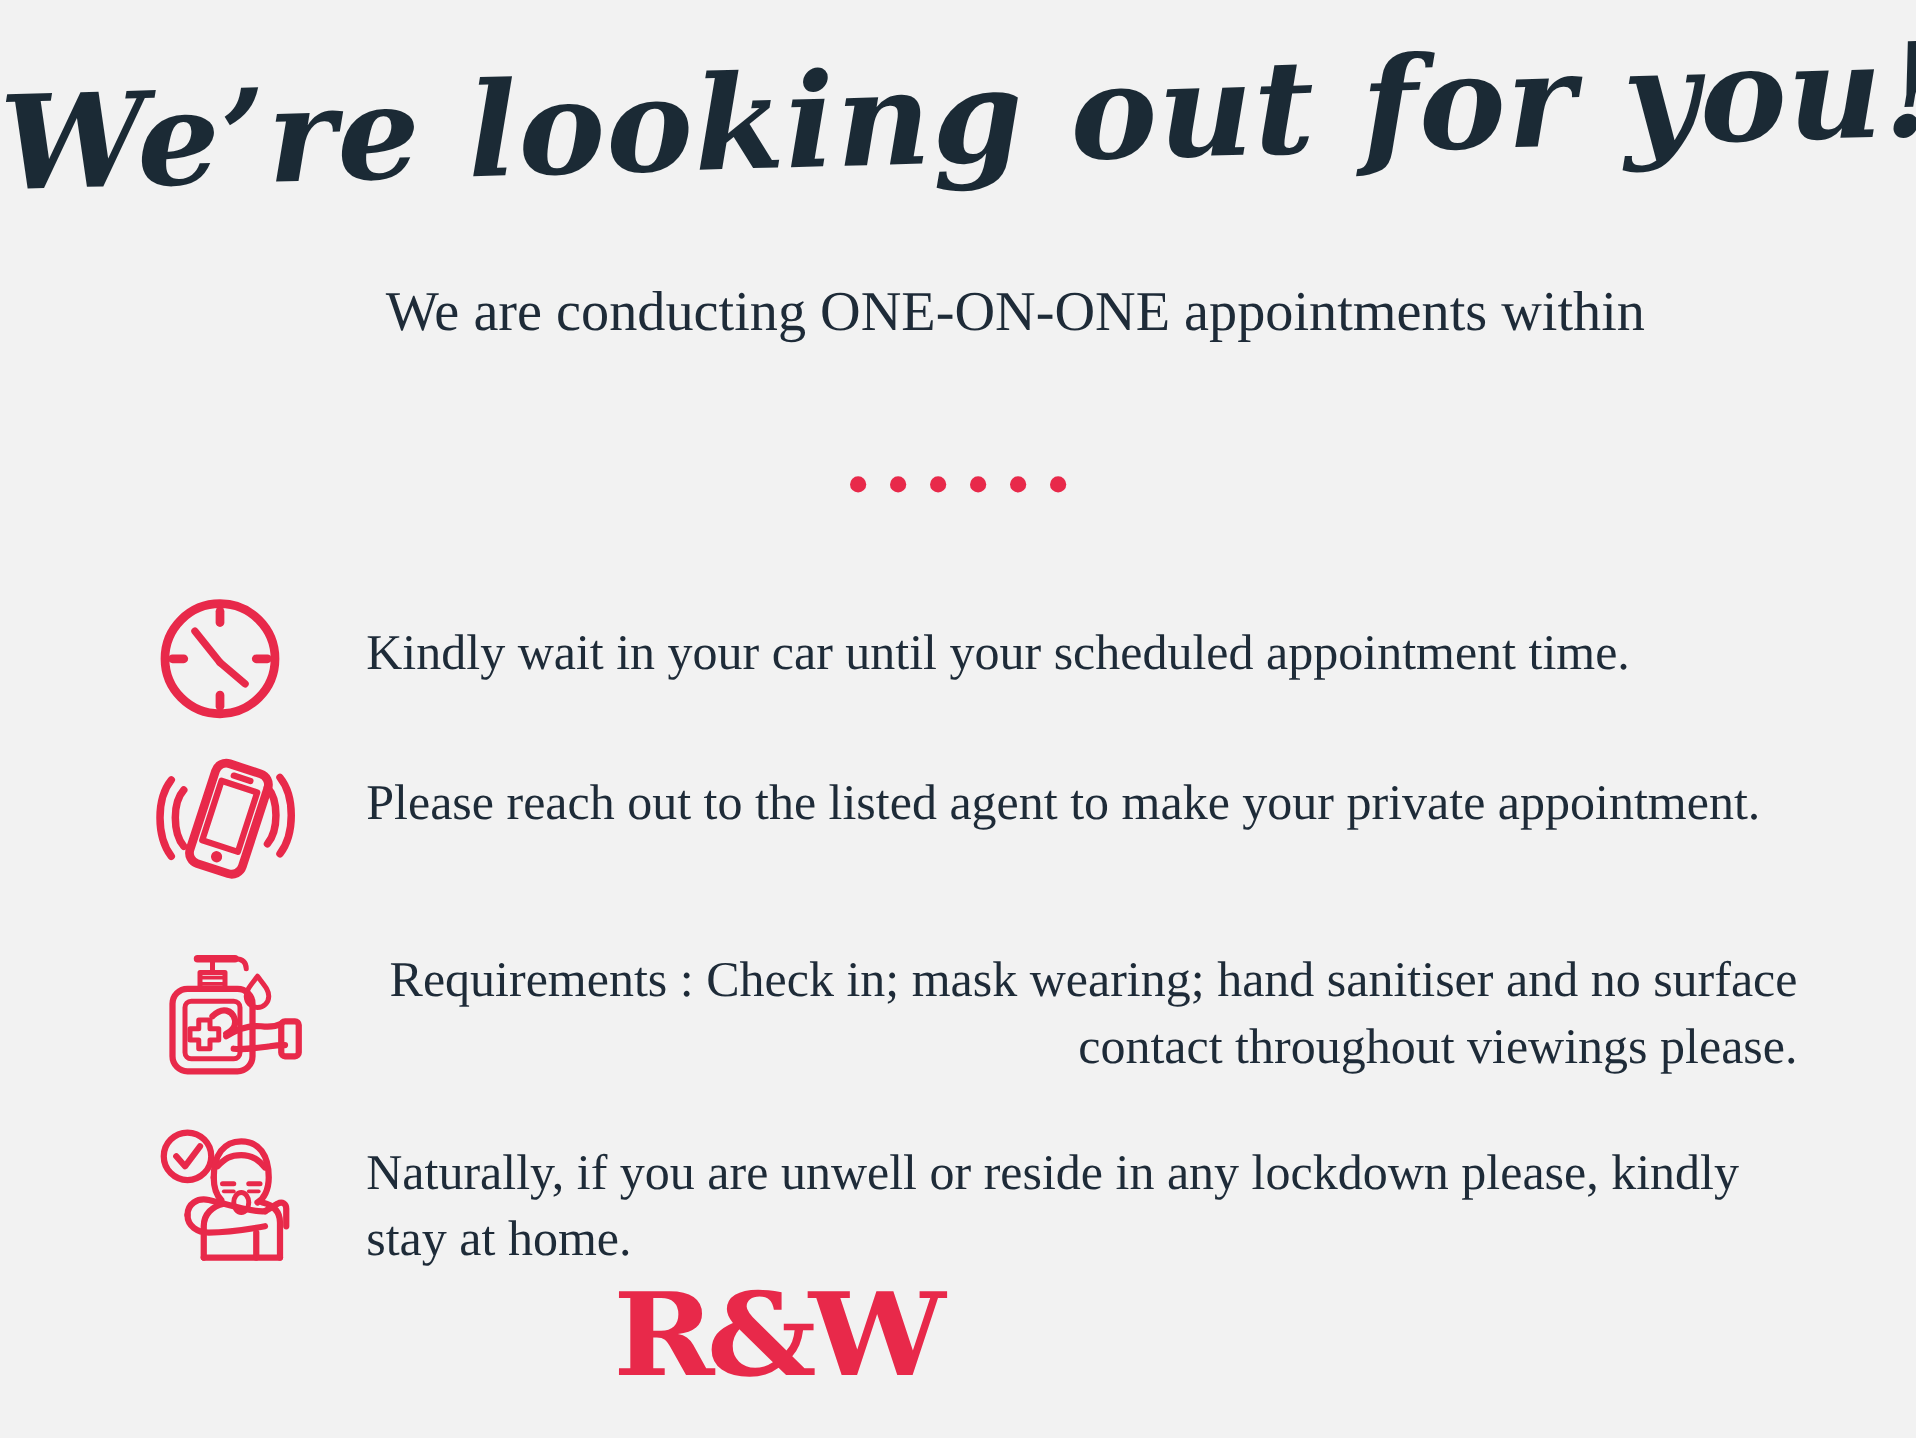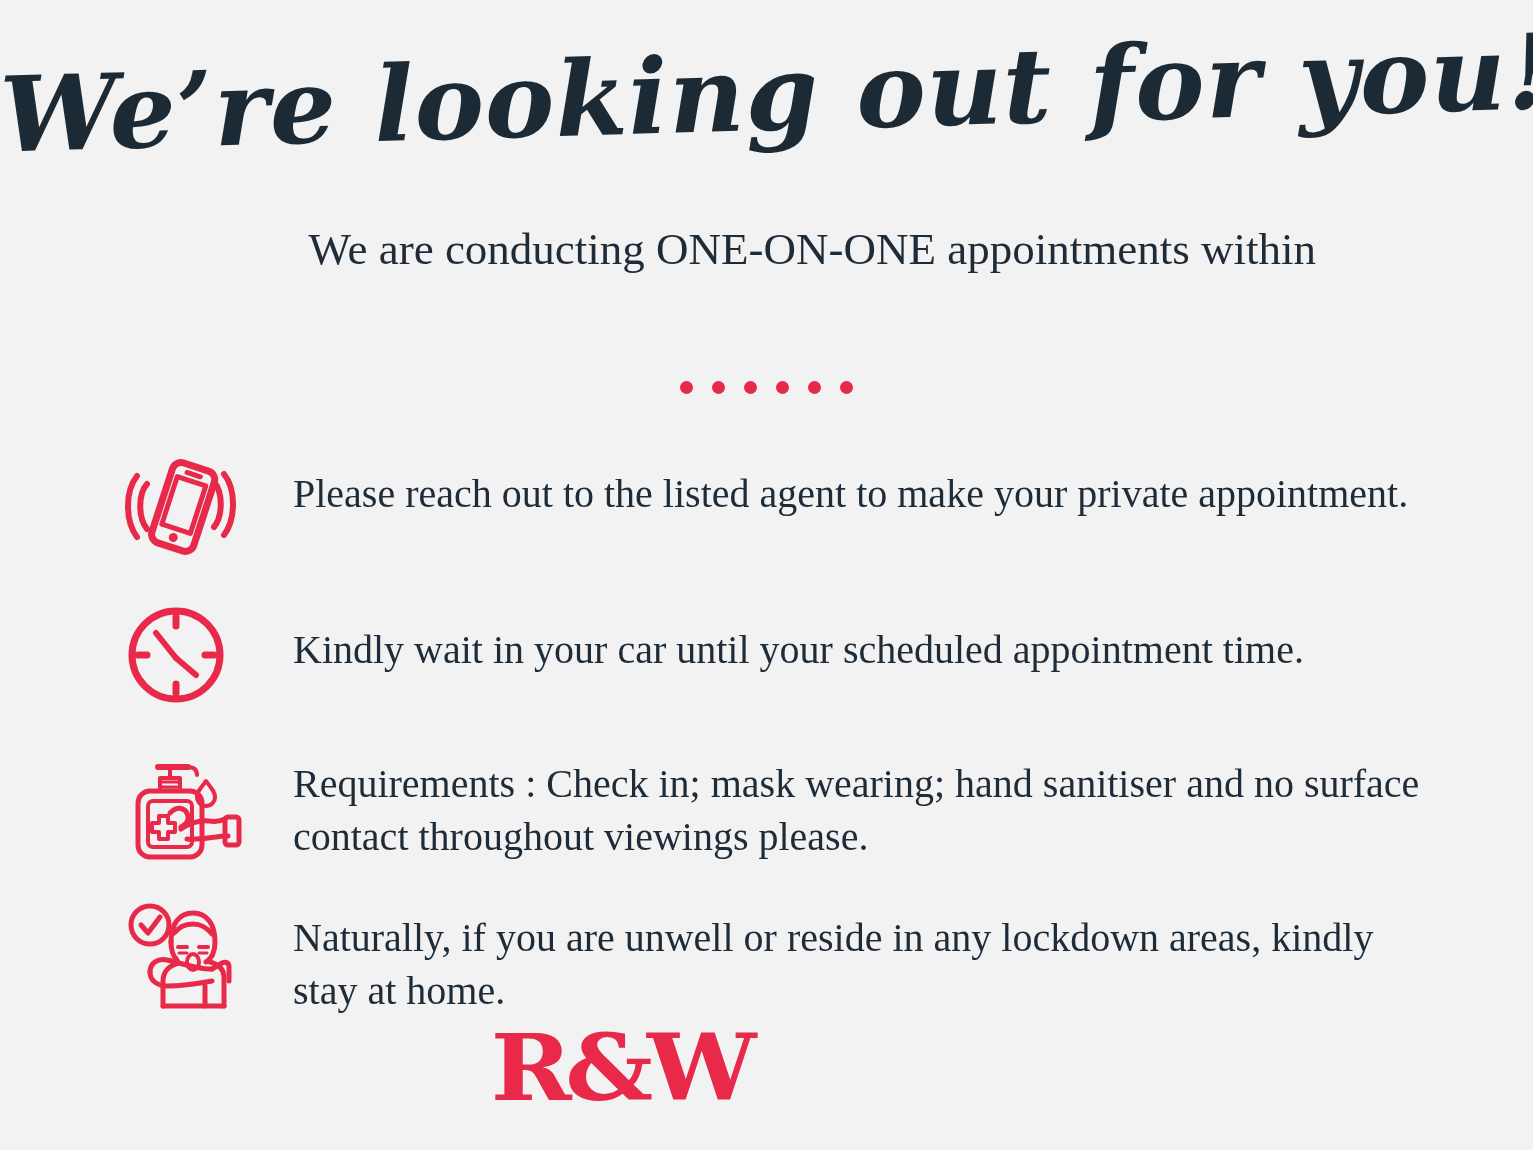--- a/index.html
+++ b/index.html
@@ -103,21 +103,21 @@
     font-family: "Liberation Serif", serif;
     font-size: 40px;
     line-height: 1.33;
     padding-top: 20px;
     padding-right: 10px;
   }
 
   
   .item--phone   { margin-top: 0px; }
   .item--clock   { margin-top: 20px; }
-  .item--sanit   { margin-top: 22px; }
+  .item--sanit   { margin-top: 22px; text-align: right; }
   .item--cough   { margin-top: 24px; }
 
   .item--clock .item-text { padding-top: 28px; }
   .item--sanit .item-text { padding-top: 12px; }
   .item--cough .item-text { padding-top: 14px; }
 
   
   .logo {
     position: absolute;
     left: 0;
@@ -150,54 +150,54 @@
   <div class="dots">
     <span class="dot"></span>
     <span class="dot"></span>
     <span class="dot"></span>
     <span class="dot"></span>
     <span class="dot"></span>
     <span class="dot"></span>
   </div>
 
   <div class="items">
+
+    <div class="item item--clock">
+      <div class="item-icon">
+        <svg width="104" height="104" viewBox="0 0 104 104" fill="none" stroke="#e8294a" stroke-width="7" stroke-linecap="round" stroke-linejoin="round">
+          <circle cx="52" cy="52" r="44"></circle>
+          <line x1="52" y1="14" x2="52" y2="23"></line>
+          <line x1="52" y1="81" x2="52" y2="90"></line>
+          <line x1="14" y1="52" x2="23" y2="52"></line>
+          <line x1="81" y1="52" x2="90" y2="52"></line>
+          <line x1="32" y1="30" x2="52" y2="55" stroke-width="6"></line>
+          <line x1="52" y1="55" x2="72" y2="72" stroke-width="6"></line>
+        </svg>
+      </div>
+      <div class="item-text">Kindly wait in your car until your scheduled appointment time.</div>
+    </div>
 
     <div class="item item--phone">
       <div class="item-icon">
         <svg width="112" height="110" viewBox="0 0 112 110" fill="none" stroke="#e8294a" stroke-width="7" stroke-linecap="round" stroke-linejoin="round">
           <g transform="rotate(18 56 55)">
             <rect x="37" y="12" width="44" height="84" rx="9" ry="9"></rect>
             <rect x="44" y="27" width="30" height="50" fill="none" stroke-width="5"></rect>
             <line x1="52" y1="20" x2="66" y2="20" stroke-width="5"></line>
             <circle cx="59" cy="86" r="4.5" fill="#e8294a" stroke="none"></circle>
           </g>
           <path d="M23 32 C14 42 14 66 23 77" stroke-width="6"></path>
           <path d="M13 24 C1 39 1 69 13 85" stroke-width="6"></path>
           <path d="M90 30 C99 40 99 64 90 75" stroke-width="6"></path>
           <path d="M100 22 C112 37 112 67 100 83" stroke-width="6"></path>
         </svg>
       </div>
       <div class="item-text">Please reach out to the listed agent to make your private appointment.</div>
     </div>
 
-    <div class="item item--clock">
-      <div class="item-icon">
-        <svg width="104" height="104" viewBox="0 0 104 104" fill="none" stroke="#e8294a" stroke-width="7" stroke-linecap="round" stroke-linejoin="round">
-          <circle cx="52" cy="52" r="44"></circle>
-          <line x1="52" y1="14" x2="52" y2="23"></line>
-          <line x1="52" y1="81" x2="52" y2="90"></line>
-          <line x1="14" y1="52" x2="23" y2="52"></line>
-          <line x1="81" y1="52" x2="90" y2="52"></line>
-          <line x1="32" y1="30" x2="52" y2="55" stroke-width="6"></line>
-          <line x1="52" y1="55" x2="72" y2="72" stroke-width="6"></line>
-        </svg>
-      </div>
-      <div class="item-text">Kindly wait in your car until your scheduled appointment time.</div>
-    </div>
-
     <div class="item item--sanit">
       <div class="item-icon">
         <svg width="120" height="116" viewBox="0 0 120 116" fill="none" stroke="#e8294a" stroke-width="5" stroke-linecap="round" stroke-linejoin="round">
 
           <rect x="14" y="44" width="64" height="66" rx="12" ry="12"></rect>
           <rect x="24" y="54" width="44" height="46" rx="5" ry="5" stroke-width="4"></rect>
 
           <rect x="36" y="31" width="20" height="13" stroke-width="4"></rect>
           <line x1="36" y1="35" x2="56" y2="35" stroke-width="3"></line>
           <line x1="36" y1="40" x2="56" y2="40" stroke-width="3"></line>
@@ -242,21 +242,21 @@
           <path d="M100 108 v-28 c0 -9 -6 -14 -14 -16" stroke-width="5"></path>
           <line x1="39" y1="108" x2="100" y2="108" stroke-width="5"></line>
 
           <path d="M26 74 c0 -9 8 -14 17 -12 c14 3 33 10 45 9" stroke-width="5"></path>
           <path d="M26 74 c0 9 8 14 17 14 c16 0 34 -3 45 -5" stroke-width="5"></path>
           <path d="M88 71 l10 -6 c4 -2 7 0 7 4 v14" stroke-width="5"></path>
 
           <line x1="81" y1="88" x2="81" y2="108" stroke-width="5"></line>
         </svg>
       </div>
-      <div class="item-text">Naturally, if you are unwell or reside in any lockdown areas, kindly stay at home.</div>
+      <div class="item-text">Naturally, if you are unwell or reside in any lockdown please, kindly stay at home.</div>
     </div>
 
   </div>
 
   <div class="logo">
     <span class="logo-word">R&amp;W</span>
   </div>
 
 </div>
 

